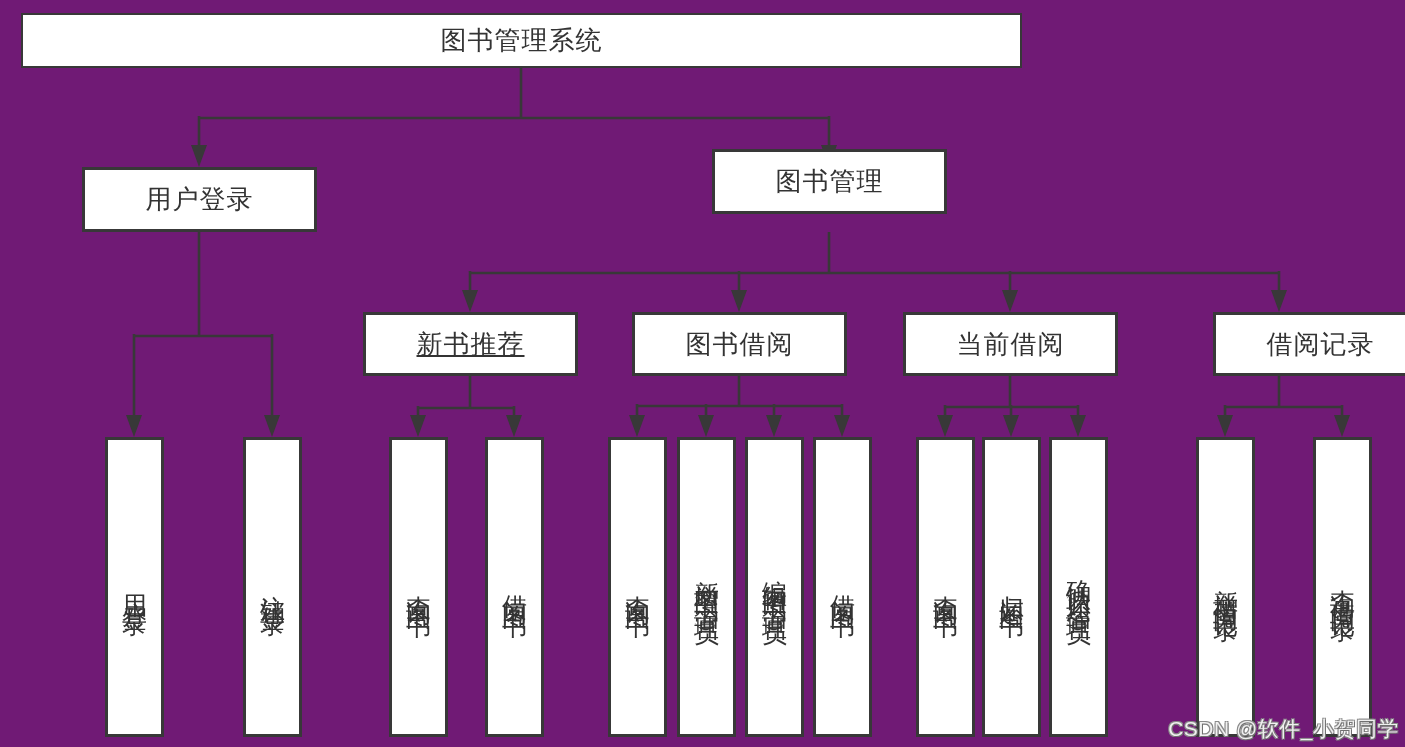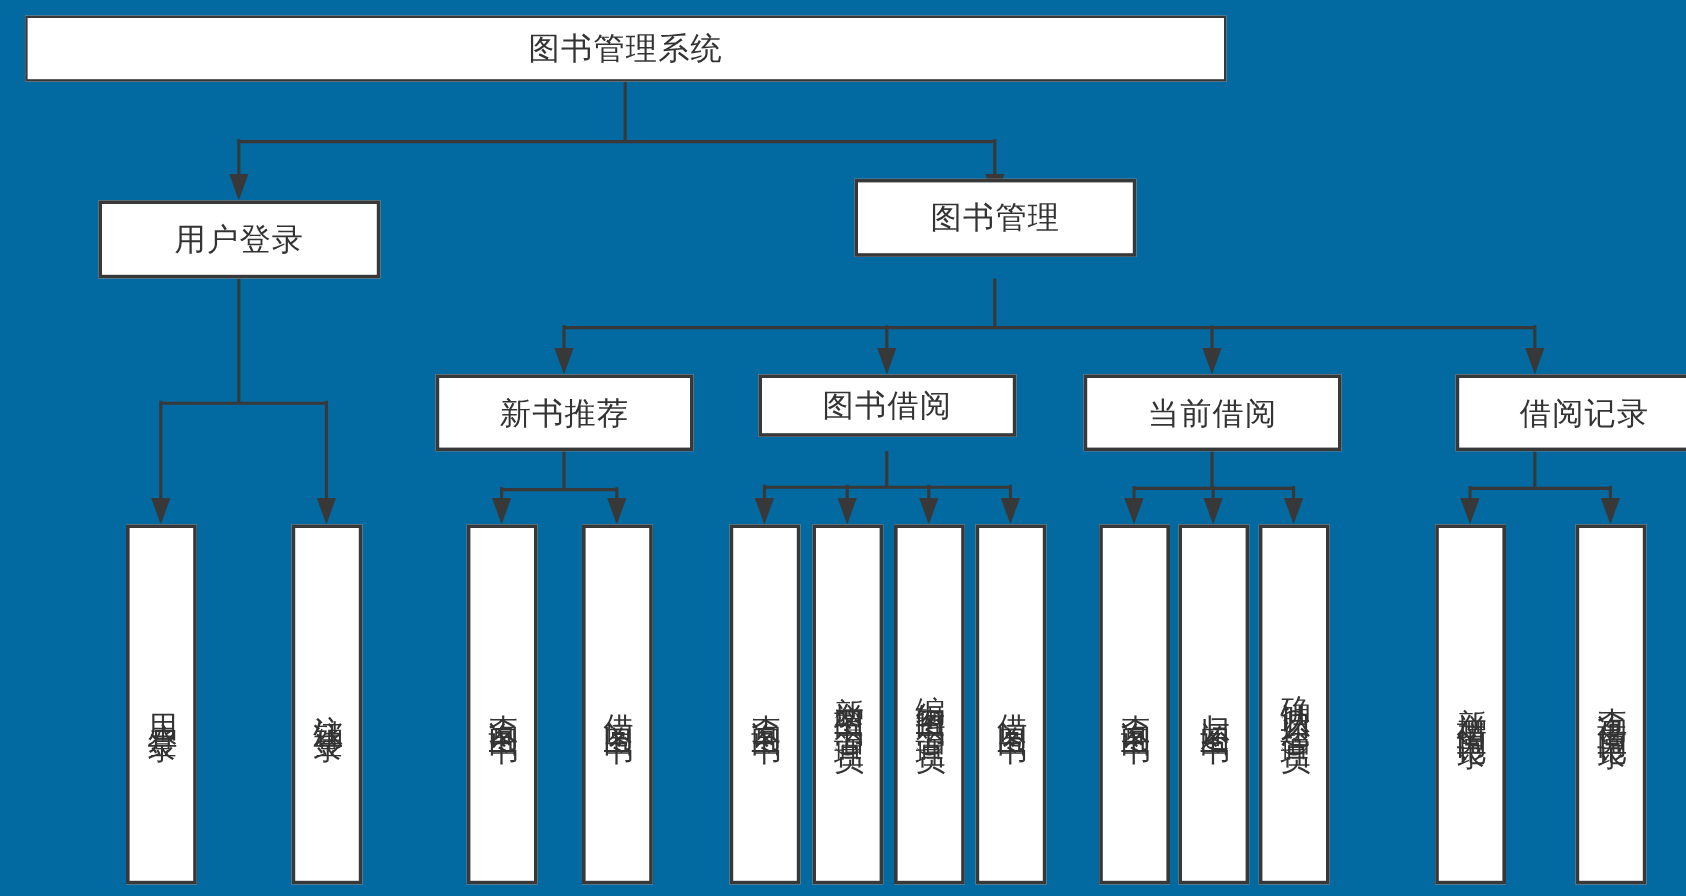--- a/index.html
+++ b/index.html
@@ -1,20 +1,20 @@
 <!DOCTYPE html>
 <html><head>
 <meta charset="utf-8">
 <style>
   html, body { margin: 0; padding: 0; background: #ffffff; }
   #canvas {
     position: relative;
     width: 1405px;
     height: 747px;
-    background: #0369a1;
+    background: #701a75;
     font-family: "Liberation Sans", "DejaVu Sans", sans-serif;
     overflow: hidden;
   }
   #connectors {
     position: absolute;
     left: 0; top: 0;
     width: 1405px; height: 747px;
   }
   .node {
     position: absolute;
@@ -33,22 +33,22 @@
   .leaf {
     writing-mode: vertical-rl;
     letter-spacing: 6px;
     font-size: 25px;
     line-height: 1;
   }
   
   #n-root { left: 21px;   top: 13px;  width: 1001px; height: 55px; }
   #n-l2a  { left: 82px;   top: 167px; width: 235px;  height: 65px; }
   #n-l2b  { left: 712px;  top: 149px; width: 235px;  height: 65px; }
-  #n-l3a  { left: 363px;  top: 312px; width: 215px;  height: 64px; }
-  #n-l3b  { left: 632px;  top: 312px; width: 215px;  height: 52px; }
+  #n-l3a  { left: 363px;  top: 312px; width: 215px;  height: 64px; text-decoration: underline; }
+  #n-l3b  { left: 632px;  top: 312px; width: 215px;  height: 64px; }
   #n-l3c  { left: 903px;  top: 312px; width: 215px;  height: 64px; text-align: center; }
   #n-l3d  { left: 1213px; top: 312px; width: 215px;  height: 64px; }
   .leaf { top: 437px; width: 59px; height: 300px; }
   #lf1  { left: 105px; }
   #lf2  { left: 243px; }
   #lf3  { left: 389px; }
   #lf4  { left: 485px; }
   #lf5  { left: 608px; }
   #lf6  { left: 677px; }
   #lf7  { left: 745px; }
@@ -124,13 +124,14 @@
   <div class="node leaf" id="lf5">查询图书</div>
   <div class="node leaf" id="lf6">新增图书（管理员）</div>
   <div class="node leaf" id="lf7">编辑图书（管理员）</div>
   <div class="node leaf" id="lf8">借阅图书</div>
   <div class="node leaf" id="lf9">查询图书</div>
   <div class="node leaf" id="lf10">归还图书</div>
   <div class="node leaf" id="lf11">确认归还（管理员）</div>
   <div class="node leaf" id="lf12">新增借阅记录</div>
   <div class="node leaf" id="lf13">查询借阅记录</div>
 
+  <div id="watermark">CSDN @软件_小贺同学</div>
 </div>
 
 </body></html>

